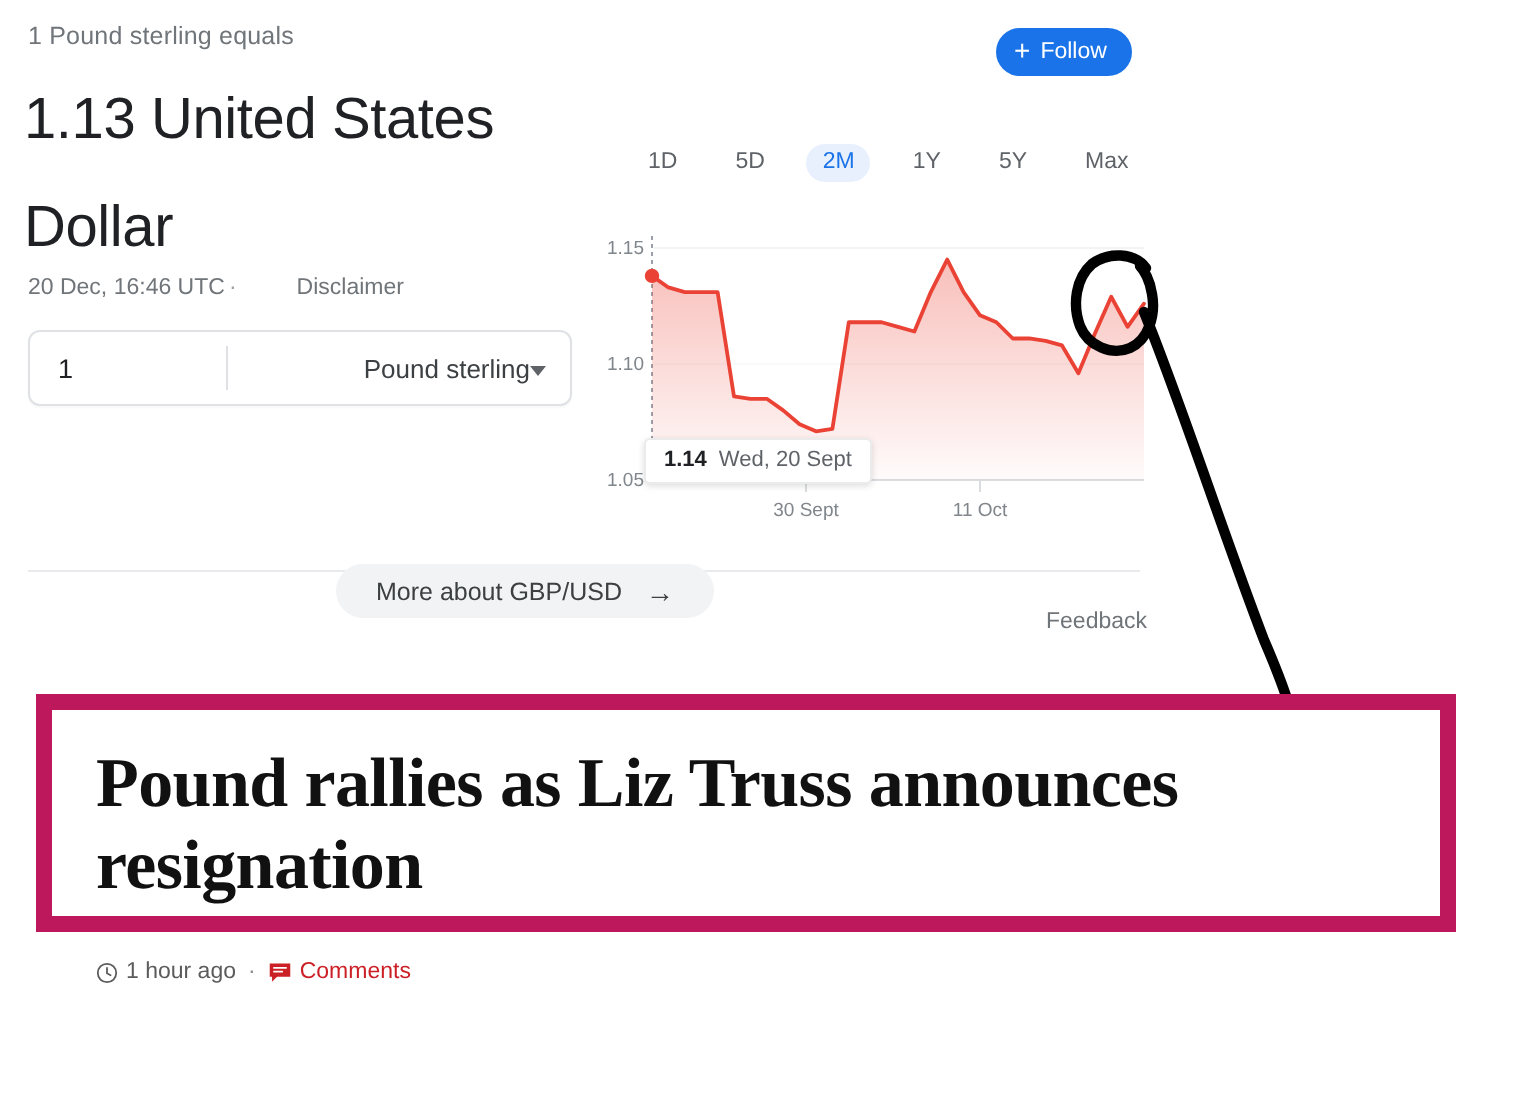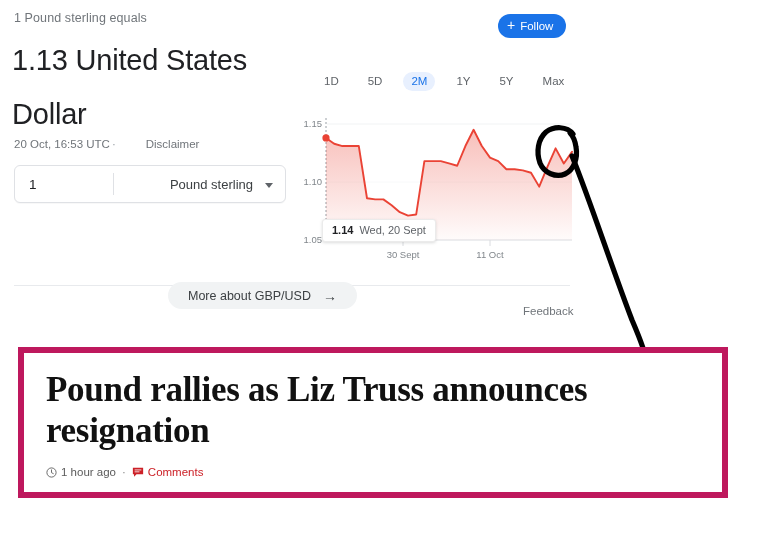--- a/index.html
+++ b/index.html
@@ -110,21 +110,21 @@
     width: 1px;
     height: 22px;
     background: #dfe1e5;
   }
   .cc-select {
     flex: 1;
     display: flex;
     align-items: center;
     justify-content: flex-end;
     padding-right: 12px;
-    gap: 12px;
+    gap: 0;
     font-size: 13px;
     color: #3c4043;
     cursor: pointer;
     white-space: nowrap;
   }
   .caret {
     width: 0; height: 0;
     border-left: 4.5px solid transparent;
     border-right: 4.5px solid transparent;
     border-top: 5px solid #5f6368;
@@ -226,37 +226,37 @@
     left: 0; top: 0;
     width: 768px; height: 560px;
     pointer-events: none;
   }
 
   
   #news-card {
     position: absolute;
     left: 18px; top: 347px;
     width: 710px;
-    height: 151px;
-    border: 6px solid #be185d;
+    height: 119px;
+    border: 8px solid #be185d;
     background: #fff;
     box-sizing: border-box;
     padding: 16px 22px 0 22px;
   }
   #news-headline {
     font-family: "Liberation Serif", serif;
     font-size: 35px;
     line-height: 41px;
     font-weight: 700;
     color: #111111;
     letter-spacing: -0.3px;
     margin: 0;
   }
   #news-meta {
-    margin-top: 15px;
+    margin-top: 27px;
     display: flex;
     align-items: center;
     gap: 4px;
     font-size: 11.5px;
     color: #5b5b5b;
     font-family: "Liberation Sans", sans-serif;
   }
   #news-meta .time-text { color: #5b5b5b; }
   #news-meta .dot { color: #8a8a8a; padding: 0 2px; }
   #news-meta .comments-text {
@@ -267,21 +267,21 @@
 </head>
 <body>
 
 <div id="converter-panel">
 
   <div class="kp-subtitle">1 Pound sterling equals</div>
 
   <div class="kp-headline">1.13 United States Dollar</div>
 
   <div class="kp-timestamp">
-    <span>20 Oct, 16:53 UTC</span><span class="sep">·</span><span class="disclaimer">Disclaimer</span>
+    <span>20 Dec, 16:46 UTC</span><span class="sep">·</span><span class="disclaimer">Disclaimer</span>
   </div>
 
   <button id="follow-button">
     <span class="plus">+</span>
     <span>Follow</span>
   </button>
 
   <div class="cc-field" id="currency-field-from">
     <input class="cc-amount" type="text" value="1" style="">
     <div class="cc-divider"></div>

